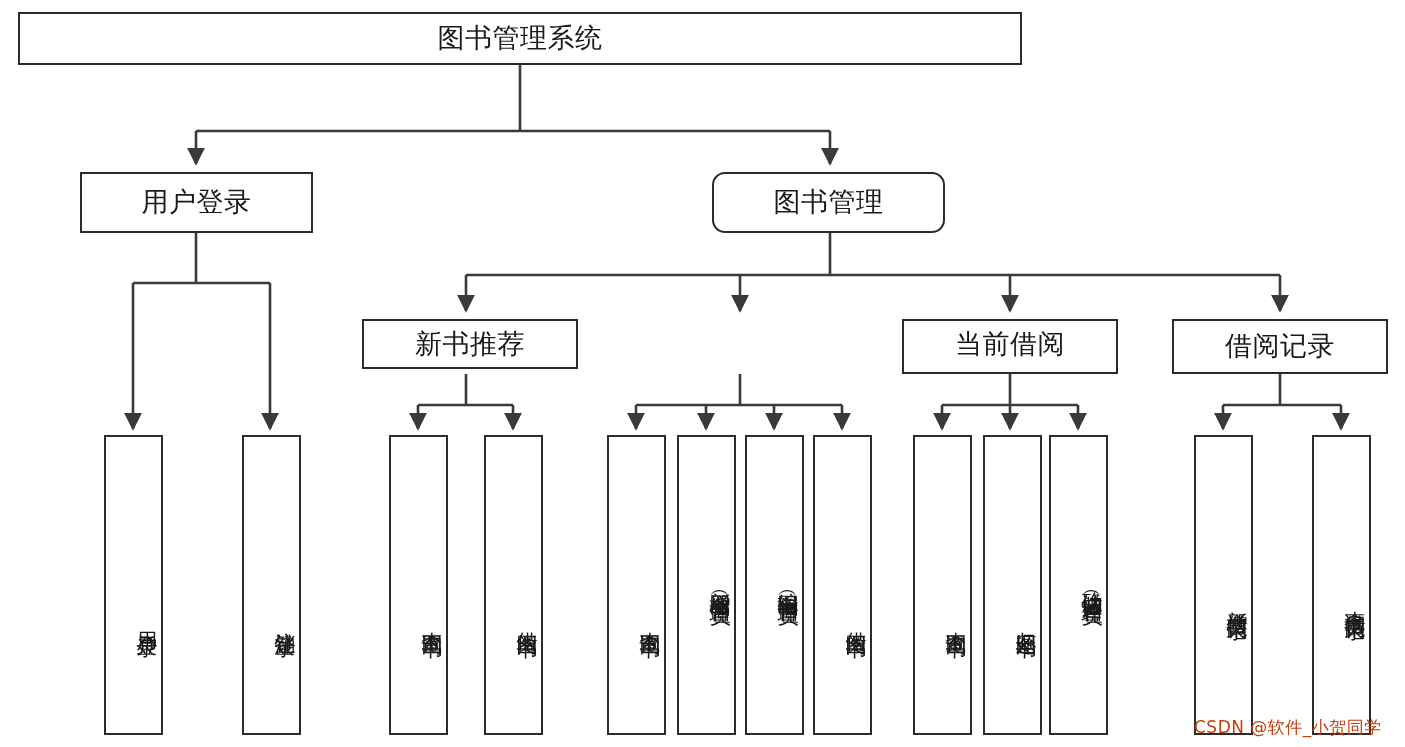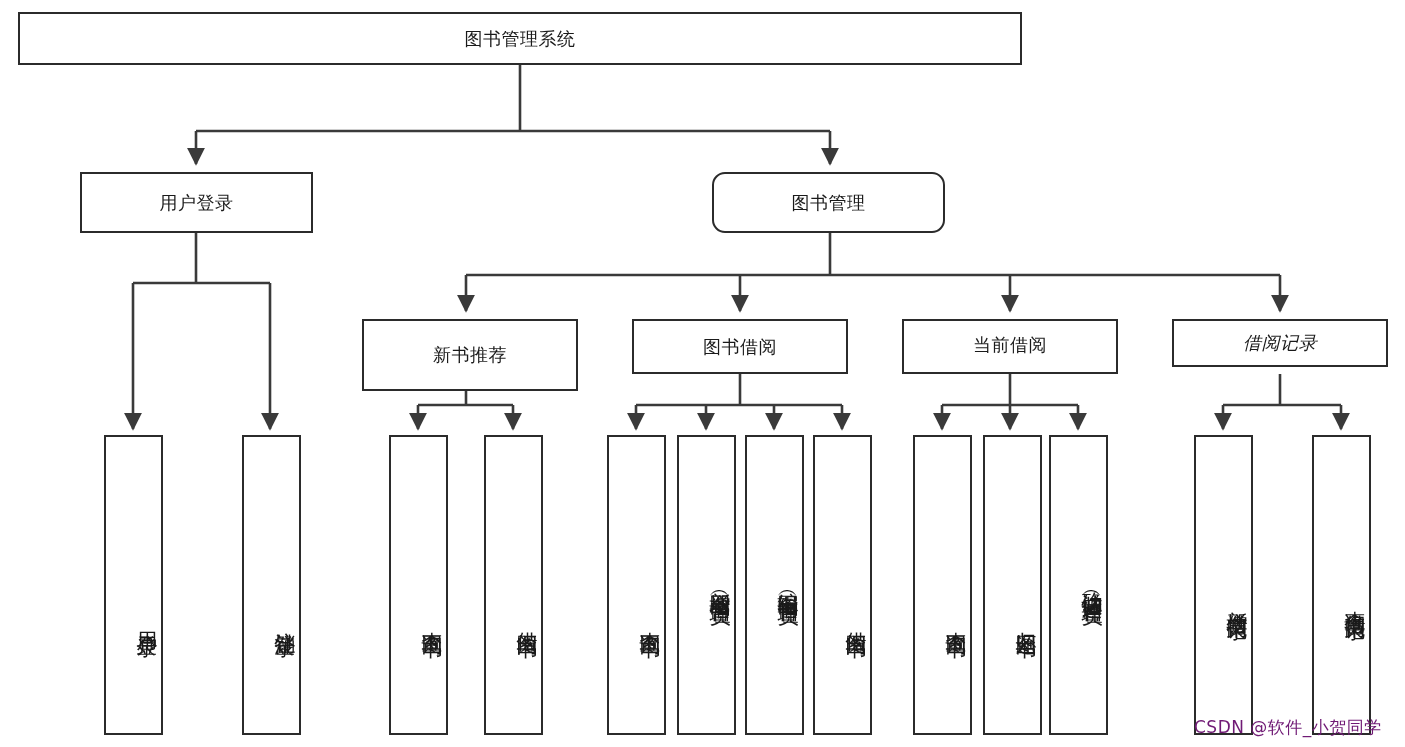--- a/index.html
+++ b/index.html
@@ -22,21 +22,21 @@
     box-sizing: border-box;
     border: 2px solid #2b2b2b;
     background: #ffffff;
     display: flex;
     align-items: center;
     justify-content: center;
     color: #1a1a1a;
     text-align: center;
   }
   .node.horiz {
-    font-size: 18px;
+    font-size: 27px;
     letter-spacing: 0.5px;
     line-height: 1.2;
   }
   .node.vert {
     writing-mode: vertical-rl;
     text-orientation: upright;
     font-size: 21px;
     line-height: 1.35;
     letter-spacing: 2px;
     padding: 8px 0;
@@ -49,21 +49,21 @@
   #wires {
     position: absolute;
     left: 0;
     top: 0;
     width: 1405px;
     height: 747px;
     pointer-events: none;
   }
   .watermark {
     position: absolute;
-    color: #701a75;
+    color: #c2410c;
     font-size: 17px;
     letter-spacing: 0.5px;
     white-space: nowrap;
   }
 </style>
 </head>
 <body>
 
 <div id="canvas">
 
@@ -121,30 +121,27 @@
     <span>图书管理系统</span>
   </div>
 
   <div class="node horiz" style="left:80px; top:172px; width:233px; height:61px;">
     <span>用户登录</span>
   </div>
   <div class="node horiz" style="left:712px; top:172px; width:233px; height:61px;border-radius:13px;">
     <span>图书管理</span>
   </div>
 
-  <div class="node horiz" style="left:362px; top:319px; width:216px; height:72px;">
+  <div class="node horiz" style="left:362px; top:319px; width:216px; height:50px;">
     <span>新书推荐</span>
-  </div>
-  <div class="node horiz" style="left:632px; top:319px; width:216px; height:55px;">
-    <span>图书借阅</span>
   </div>
   <div class="node horiz" style="left:902px; top:319px; width:216px; height:55px;font-family:Liberation Mono, monospace;">
     <span>当前借阅</span>
   </div>
-  <div class="node horiz" style="left:1172px; top:319px; width:216px; height:48px;font-style:italic;">
+  <div class="node horiz" style="left:1172px; top:319px; width:216px; height:55px;">
     <span>借阅记录</span>
   </div>
 
   <div class="node vert" style="left:104px; top:435px; width:59px; height:300px; padding-top:75px;">
     <span class="vtext">用户登录</span>
   </div>
   <div class="node vert" style="left:242px; top:435px; width:59px; height:300px; padding-top:75px;">
     <span class="vtext">注销登录</span>
   </div>
 

